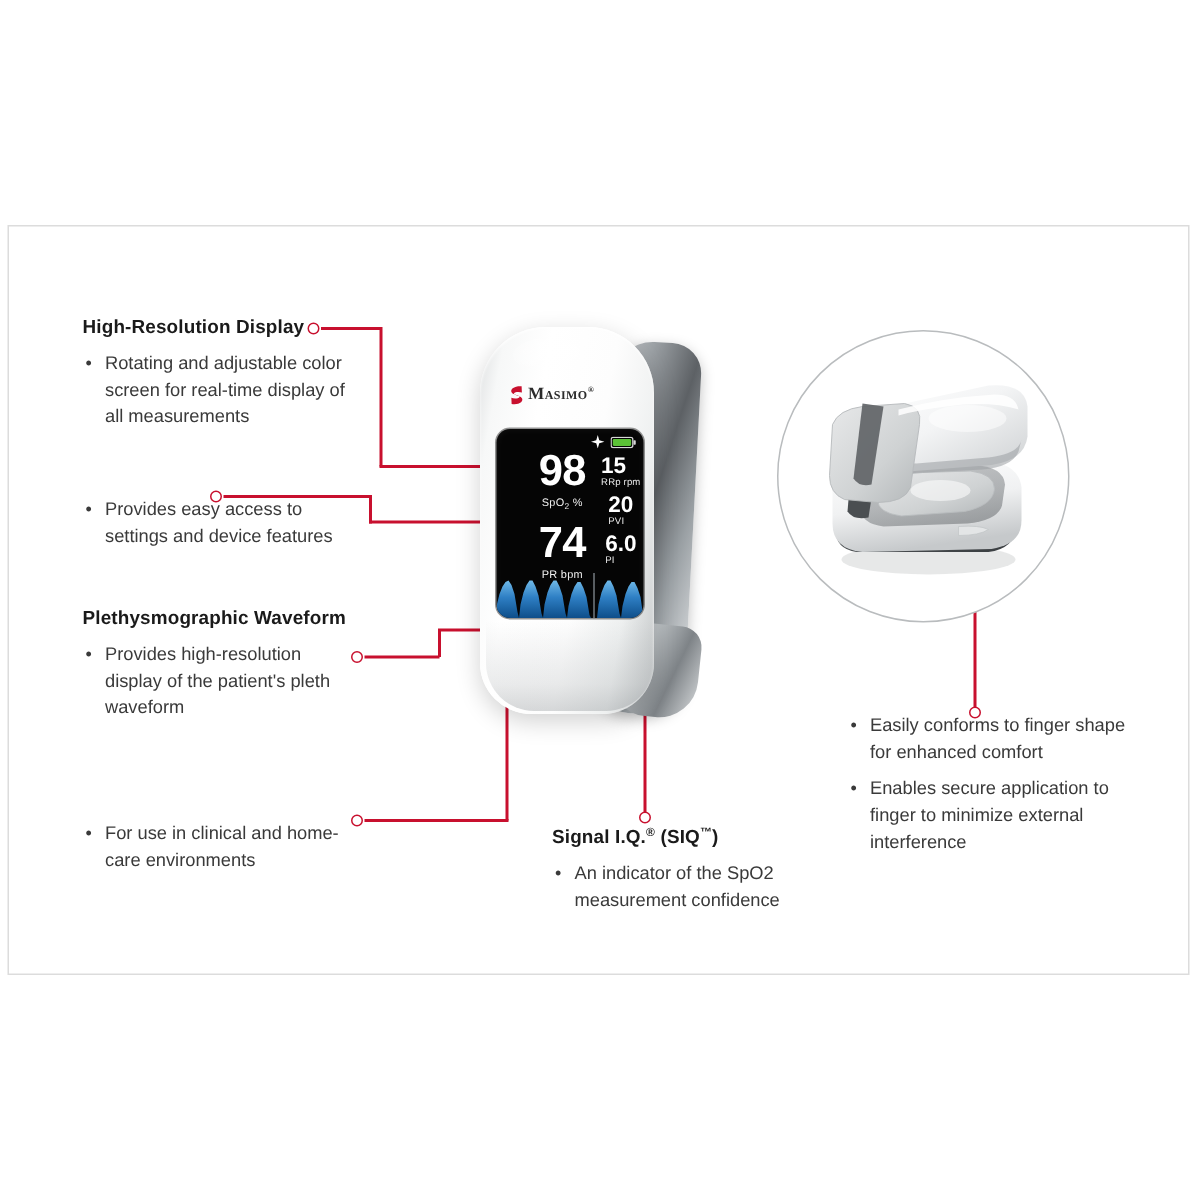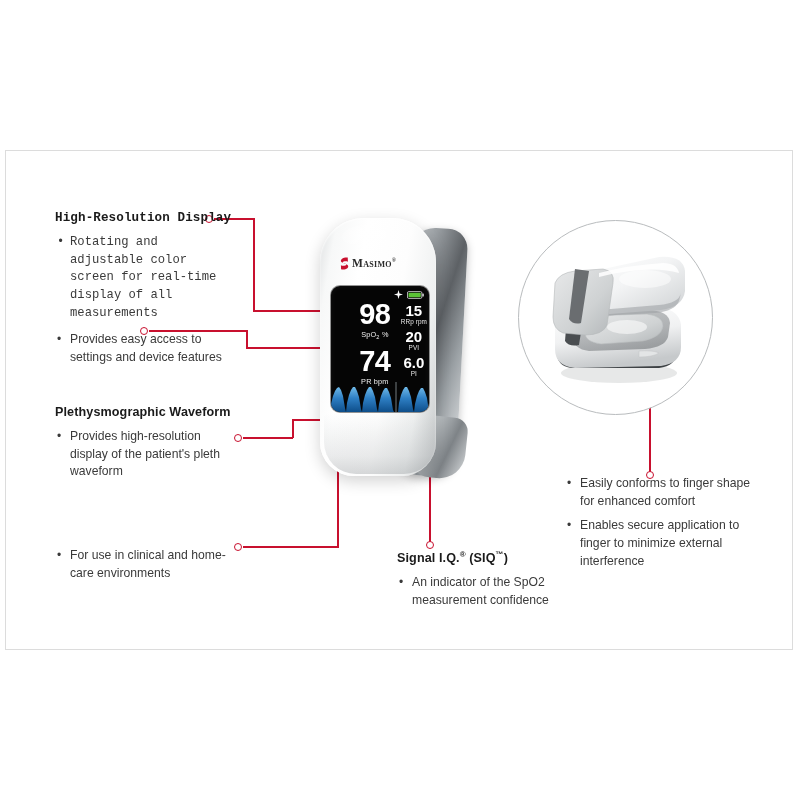--- a/index.html
+++ b/index.html
@@ -262,21 +262,21 @@
     color: #ffffff;
     line-height: 1.0;
   }
   .sm-lab {
     font-size: 6.4px;
     color: #e8e8e8;
     margin-top: 0px;
     letter-spacing: 0.1px;
     white-space: nowrap;
   }
-  .sm-group { display:flex; flex-direction:column; align-items:center; margin-bottom: 4px; }
+  .sm-group { display:flex; flex-direction:column; align-items:flex-start; margin-bottom: 4px; }
 
   #pleth {
     position: absolute;
     left: 0;
     bottom: 0;
     width: 98px;
     height: 30px;
     display: block;
   }
 
@@ -326,21 +326,21 @@
   <div class="marker-dot" style="left:334px; top:454px;"></div>
 
   <div class="conn conn-v" style="left:429px; top:428px; height:117px;"></div>
   <div class="marker-open" style="left:426px; top:541px;"></div>
   <div class="marker-dot" style="left:426px; top:424px;"></div>
 
   <div class="conn conn-v" style="left:649px; top:390px; height:85px;"></div>
   <div class="marker-open" style="left:646px; top:471px;"></div>
   <div class="marker-dot" style="left:646px; top:387px;"></div>
 
-  <div class="callout" style="left:55px; top:211px; width:180px;font-family:Liberation Mono, monospace;">
+  <div class="callout" style="left:55px; top:211px; width:180px;">
     <div class="callout-title">High-Resolution Display</div>
     <ul class="callout-list">
       <li>
         <span class="bullet">•</span>
         <span>Rotating and adjustable color screen for real-time display of all measurements</span>
       </li>
     </ul>
   </div>
 
   <div class="callout" style="left:55px; top:323px; width:170px;">
@@ -364,21 +364,21 @@
 
   <div class="callout" style="left:55px; top:539px; width:185px;">
     <ul class="callout-list">
       <li>
         <span class="bullet">•</span>
         <span>For use in clinical and home-care environments</span>
       </li>
     </ul>
   </div>
 
-  <div class="callout" style="left:368px; top:550px; width:180px;margin-left:29px;">
+  <div class="callout" style="left:368px; top:550px; width:180px;">
     <div class="callout-title">
       <span>Signal I.Q.</span><span class="sup">®</span>&nbsp;<span>(SIQ</span><span class="sup">™</span><span>)</span>
     </div>
     <ul class="callout-list">
       <li>
         <span class="bullet">•</span>
         <span>An indicator of the SpO2 measurement confidence</span>
       </li>
     </ul>
   </div>

